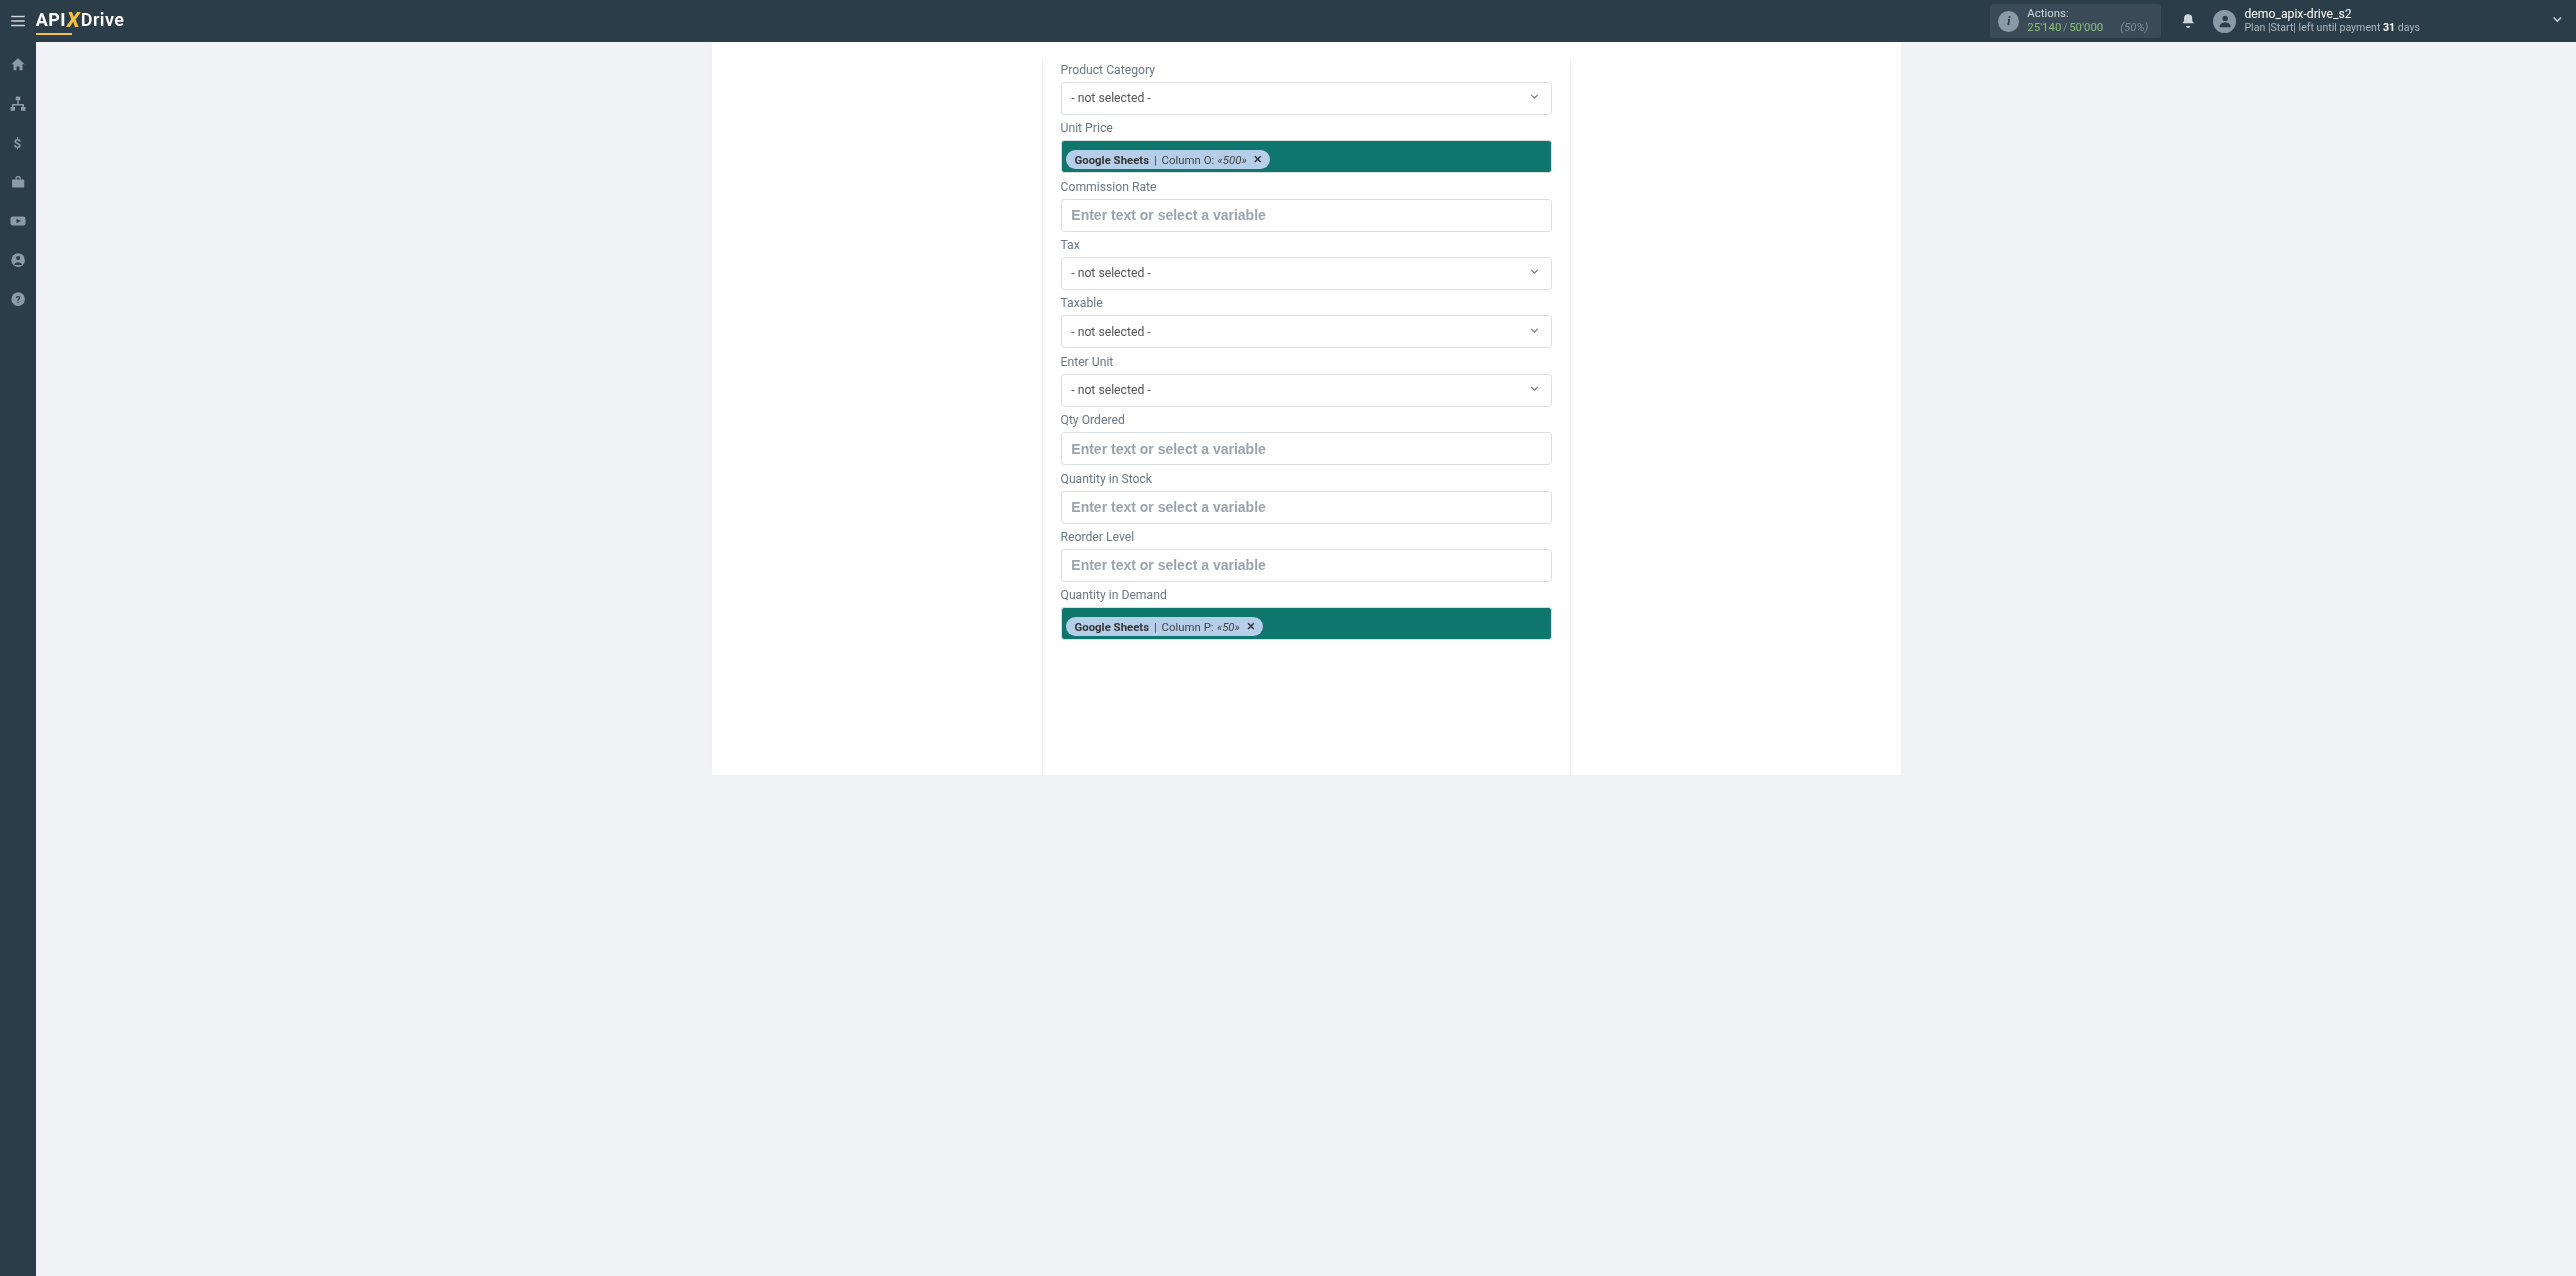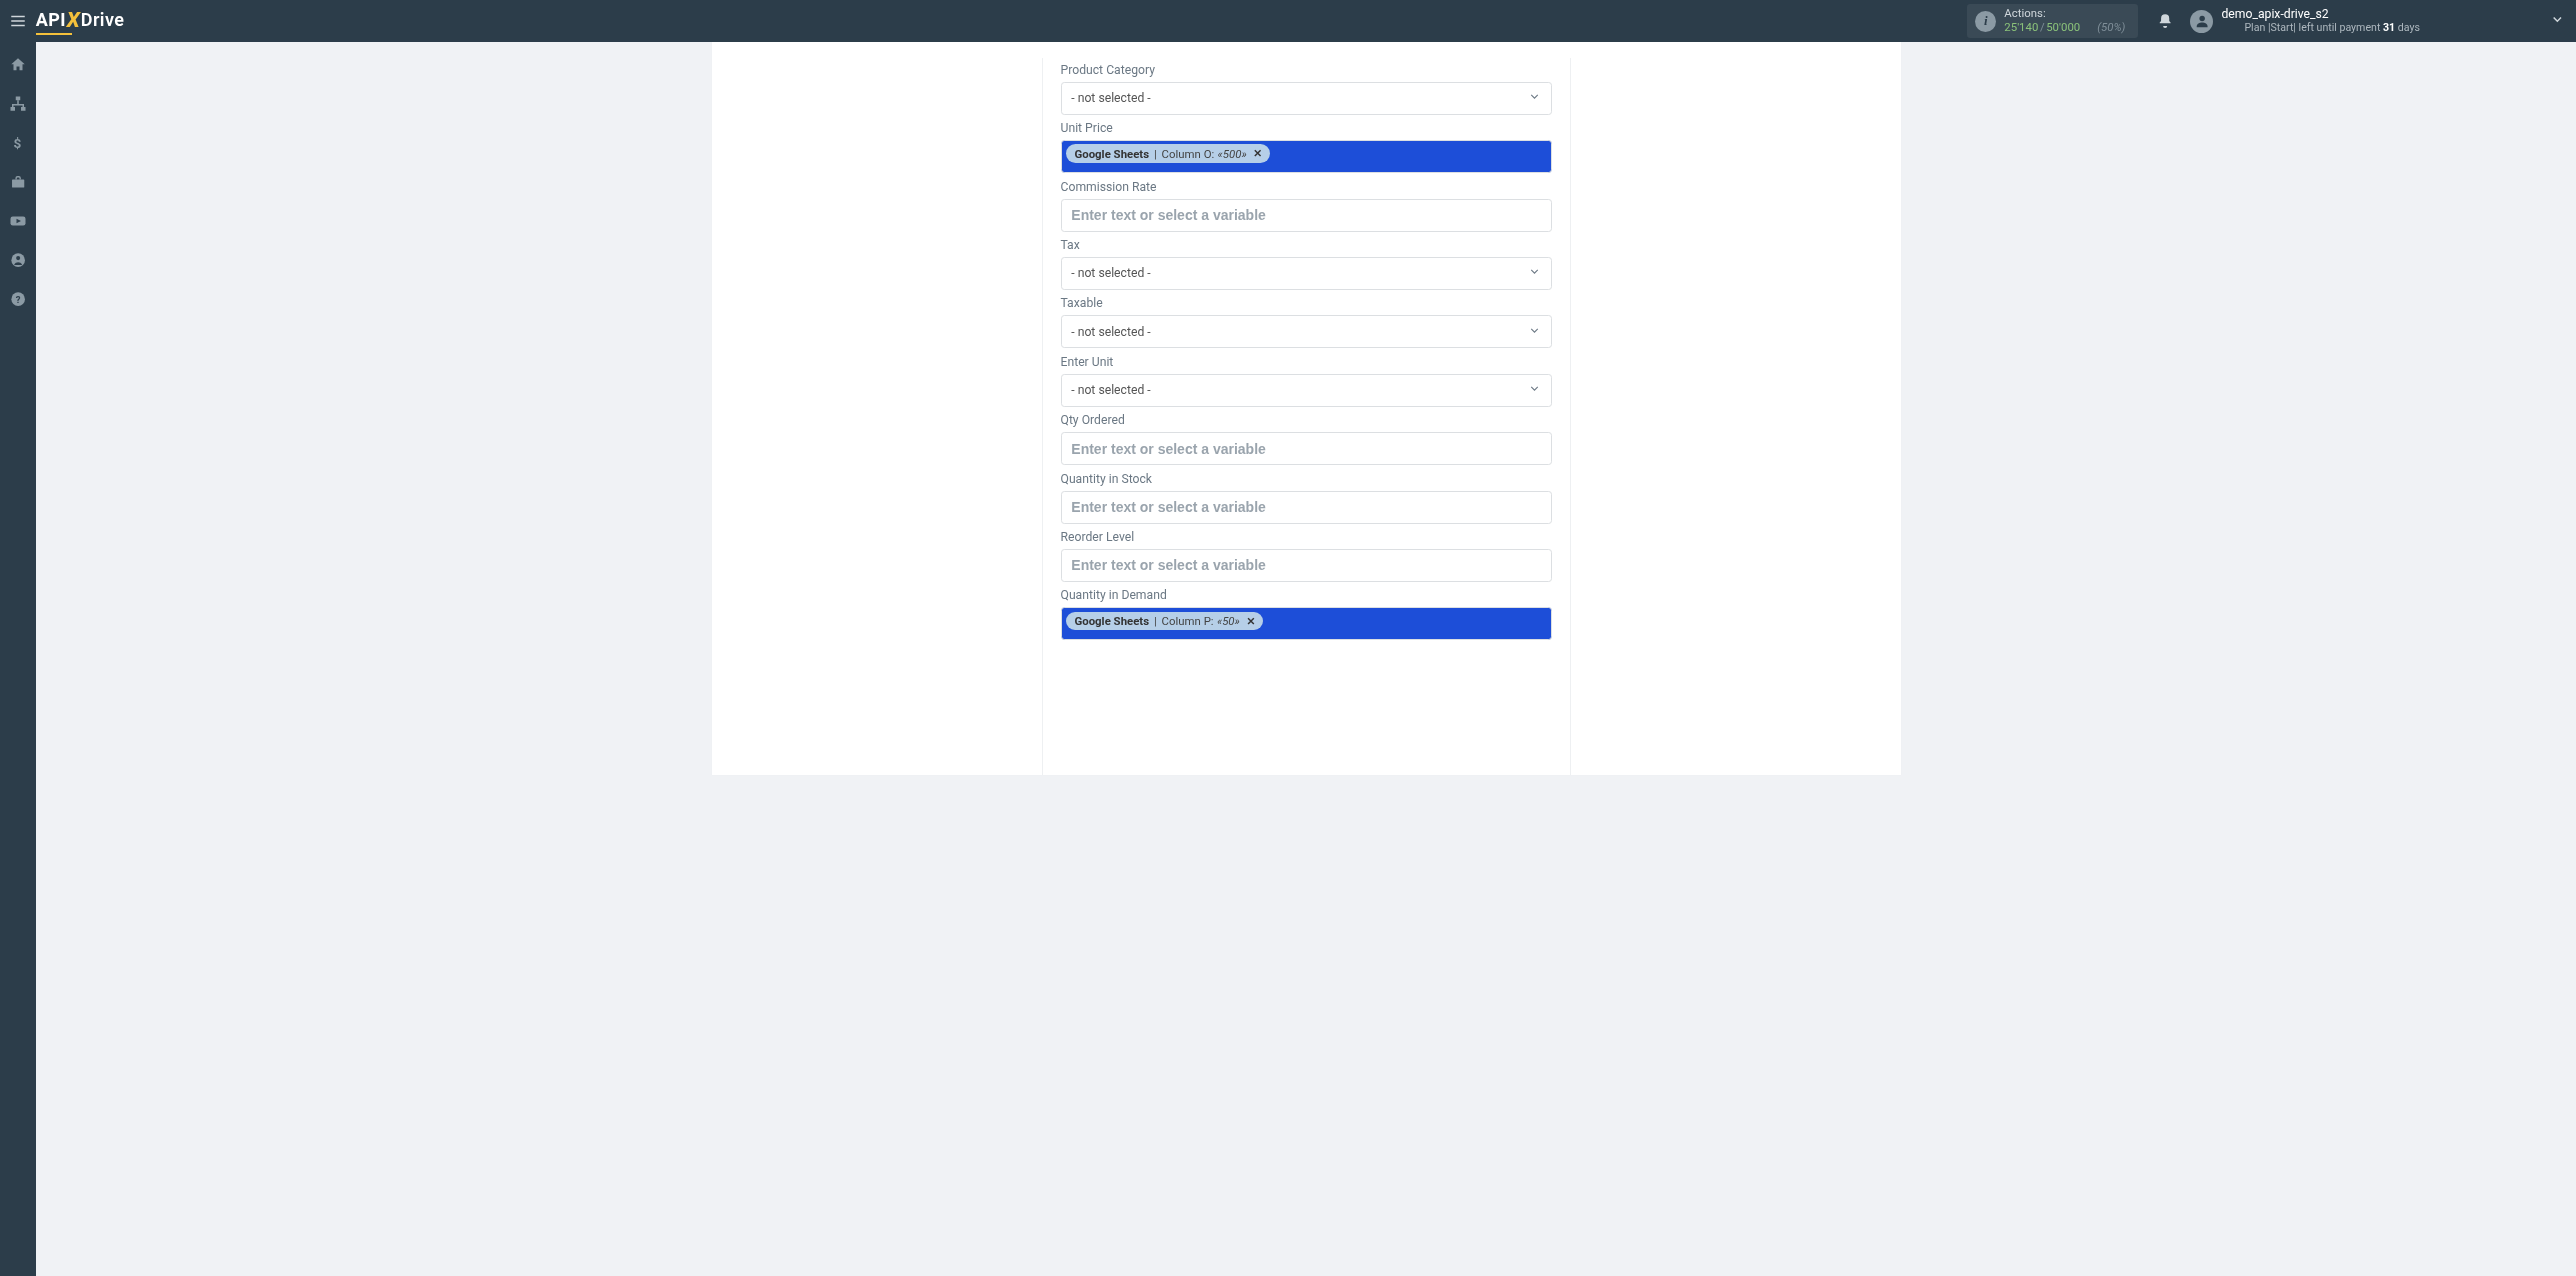--- a/index.html
+++ b/index.html
@@ -93,21 +93,21 @@
   }
   .user-block { display: flex; align-items: center; gap: 8.1px; cursor: pointer; }
   .avatar-icon {
     width: 23px; height: 23px; border-radius: 50%;
     background: #8b9aa4;
     display:flex; align-items:center; justify-content:center;
     color: #2c3d4a;
   }
   .user-text { display: flex; flex-direction: column; line-height: 1.2; }
   .user-name { color: #fff; font-size: 12.2px; }
-  .plan-line { color: #aeb8bf; font-size: 10.6px; margin-left: 23px; }
+  .plan-line { color: #aeb8bf; font-size: 10.6px; }
   .plan-line .days { color: #fff; font-weight: 700; }
   .chevron-down-head {
     margin-left: 130px;
     color: #cfd6db;
     cursor: pointer;
   }
 
   
   .sidebar {
     position: fixed;
@@ -183,23 +183,23 @@
     border: none; outline: none; width: 100%; height: 100%;
     font-size: 14px; color: #333; background: transparent; font-weight: bold;
   }
   .input-like input::placeholder { color: #9aa4ad; }
 
   .token-input {
     width: 100%;
     min-height: 33px;
     border: 0.8px solid #dcdfe2;
     border-radius: 3.3px;
-    background: #1d4ed8;
-    display: flex;
-    align-items: flex-start;
+    background: #0f766e;
+    display: flex;
+    align-items: flex-end;
     padding: 3.3px 4.9px;
     font-size: 12.2px;
     gap: 4.9px;
     flex-wrap: wrap;
     cursor: text;
   }
   .token {
     background: #b6cfe8;
     border-radius: 11.4px;
     padding: 2.4px 8.1px;

